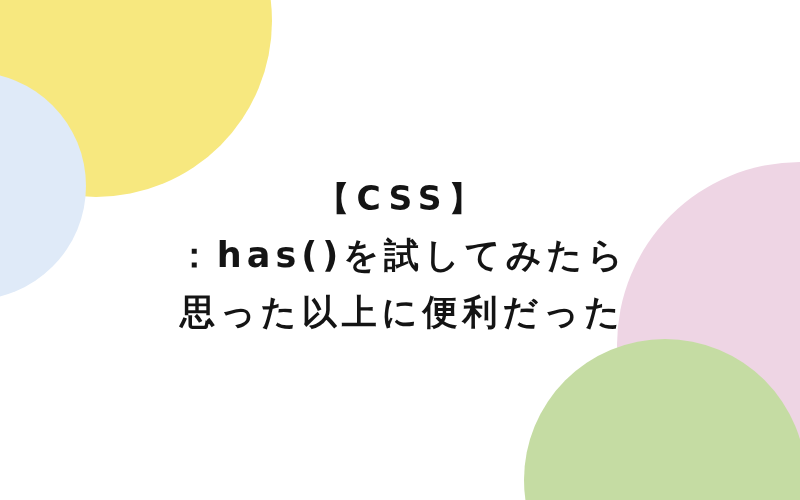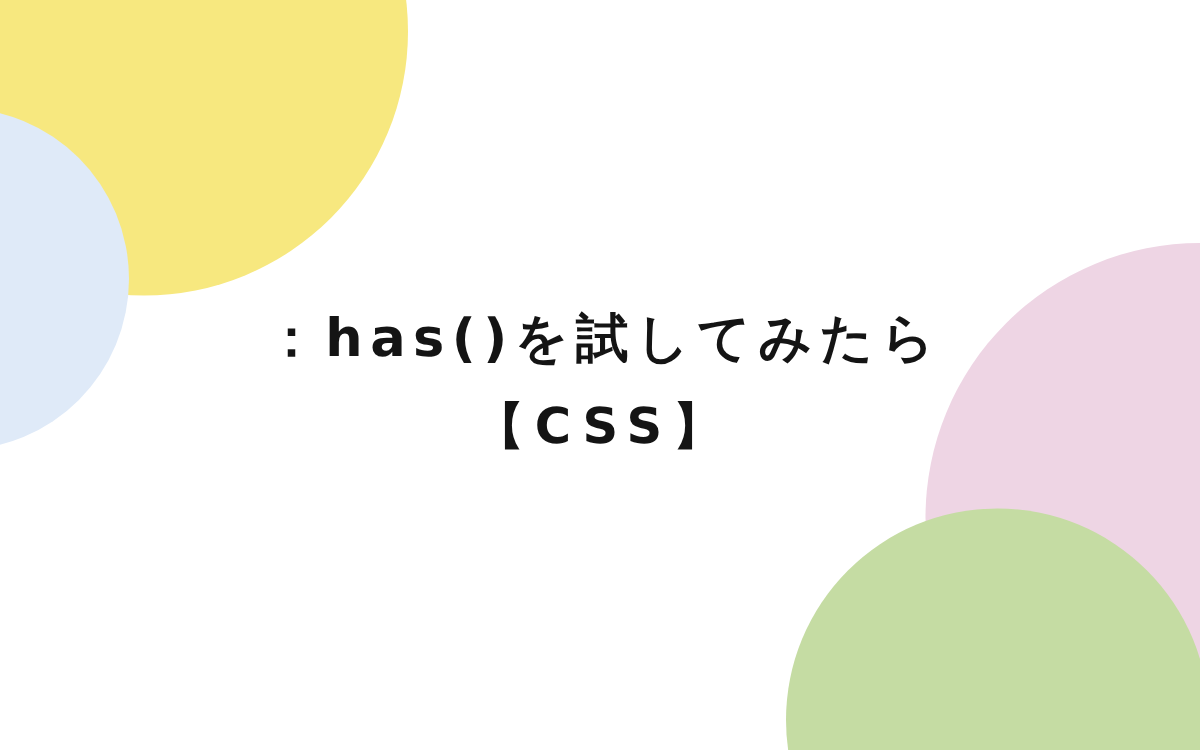--- a/index.html
+++ b/index.html
@@ -91,18 +91,19 @@
 
 <div class="canvas">
 
   <div class="blob blob-yellow"></div>
   <div class="blob blob-blue"></div>
   <div class="blob blob-pink"></div>
   <div class="blob blob-green"></div>
 
   <div class="title-wrap">
     <div class="title-block">
+      <div class="title-line tag">【CSS】</div>
       <div class="title-line">：has()を試してみたら</div>
-      <div class="title-line tag">【CSS】</div>
+      <div class="title-line">思った以上に便利だった</div>
     </div>
   </div>
 
 </div>
 
 </body></html>

